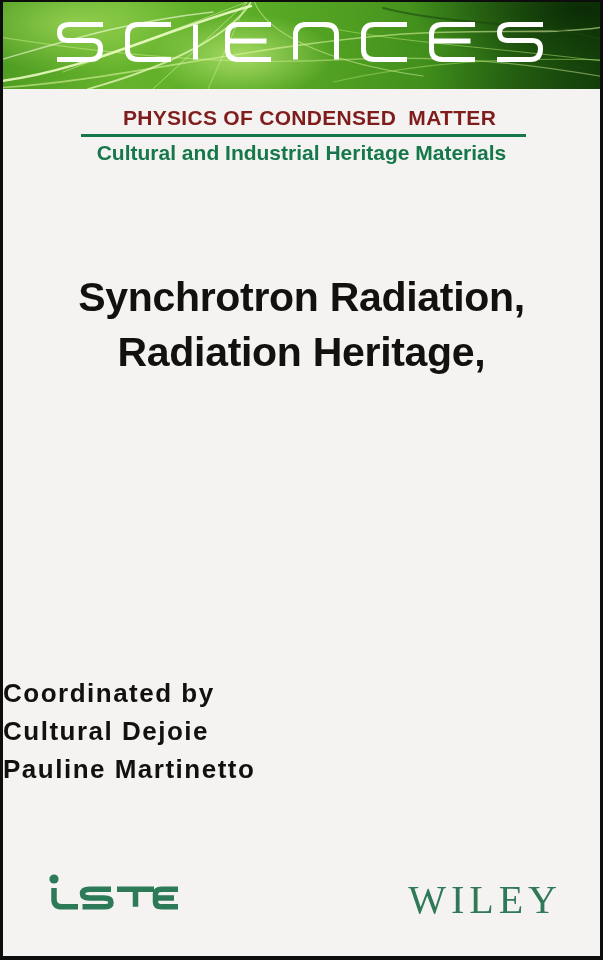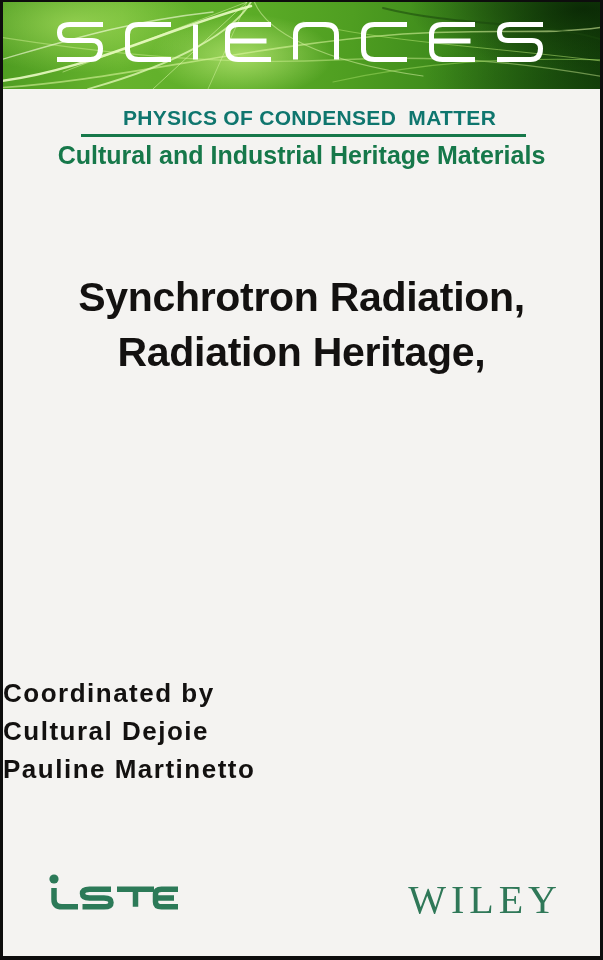--- a/index.html
+++ b/index.html
@@ -21,29 +21,29 @@
       radial-gradient(180px 70px at 12% 25%, rgba(195,240,115,0.5), rgba(195,240,115,0) 70%),
       radial-gradient(230px 80px at 97% 8%, rgba(5,30,3,0.78), rgba(5,30,3,0) 75%),
       radial-gradient(260px 95px at 103% 85%, rgba(10,45,6,0.6), rgba(10,45,6,0) 75%),
       linear-gradient(94deg,#4e9c21 0%,#66b32d 20%,#5cad27 40%,#4f9e21 58%,#3d8a1b 74%,#2a6d13 88%,#1c500d 100%);
     overflow:hidden;
   }
   .banner svg{position:absolute;top:0;left:0;width:100%;height:100%;}
   .series{
     position:absolute;top:104px;left:16px;right:0;
     text-align:center;font-size:21px;font-weight:bold;
-    letter-spacing:0.3px;color:#0f766e;white-space:pre;
+    letter-spacing:0.3px;color:#7f1d1d;white-space:pre;
   }
   .rule{
     position:absolute;top:132px;left:78px;width:445px;height:3px;
     background:#16784a;
   }
   .subseries{
     position:absolute;top:139px;left:0;right:0;
-    text-align:center;font-size:25px;font-weight:bold;color:#16784a;
+    text-align:center;font-size:21px;font-weight:bold;color:#16784a;
   }
   .title{
     position:absolute;top:268px;left:0;right:0;margin:0;
     text-align:center;font-size:41px;font-weight:bold;
     line-height:55px;color:#131110;letter-spacing:-0.3px;
   }
   .authors{
     position:absolute;top:672px;left:0;right:0;
     font-size:26px;font-weight:bold;
     line-height:38px;letter-spacing:1.5px;color:#131110;

